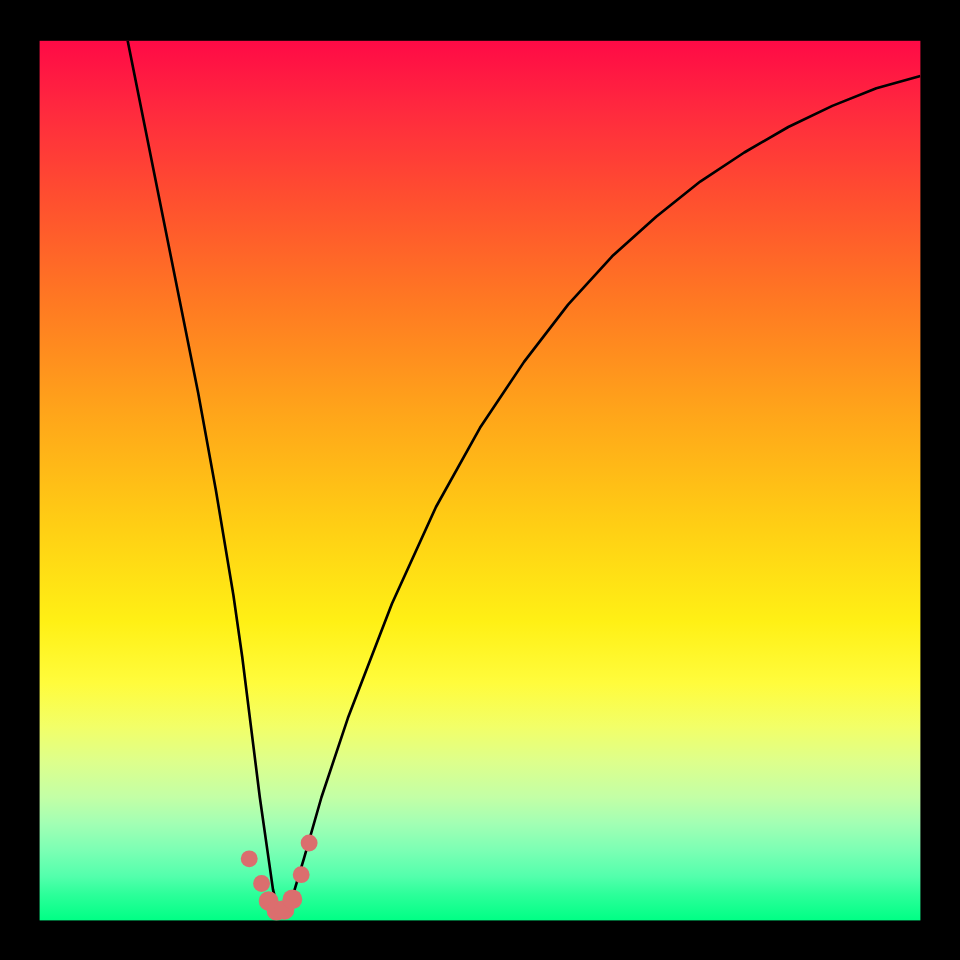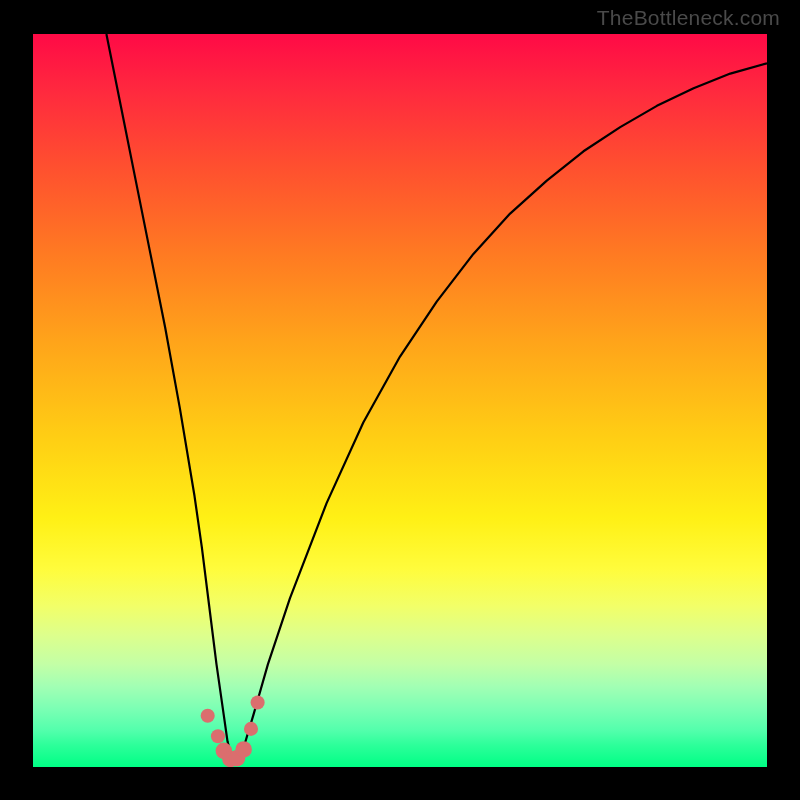--- a/index.html
+++ b/index.html
@@ -75,14 +75,13 @@
           <circle cx="184.97" cy="702.21" r="7.04" fill="#db6e6e" stroke="#c45a5a" stroke-width="0"></circle>
           <circle cx="190.84" cy="716.87" r="8.25" fill="#db6e6e" stroke="#c45a5a" stroke-width="0"></circle>
           <circle cx="197.45" cy="724.94" r="8.25" fill="#db6e6e" stroke="#c45a5a" stroke-width="0"></circle>
           <circle cx="204.05" cy="724.20" r="8.25" fill="#db6e6e" stroke="#c45a5a" stroke-width="0"></circle>
           <circle cx="210.66" cy="715.41" r="8.25" fill="#db6e6e" stroke="#c45a5a" stroke-width="0"></circle>
           <circle cx="218.00" cy="694.88" r="7.04" fill="#db6e6e" stroke="#c45a5a" stroke-width="0"></circle>
           <circle cx="224.60" cy="668.50" r="7.04" fill="#db6e6e" stroke="#c45a5a" stroke-width="0"></circle>
         </g>
     </svg>
   </div>
-  <div class="watermark">TheBottleneck.com</div>
 </div>
 
 </body></html>

